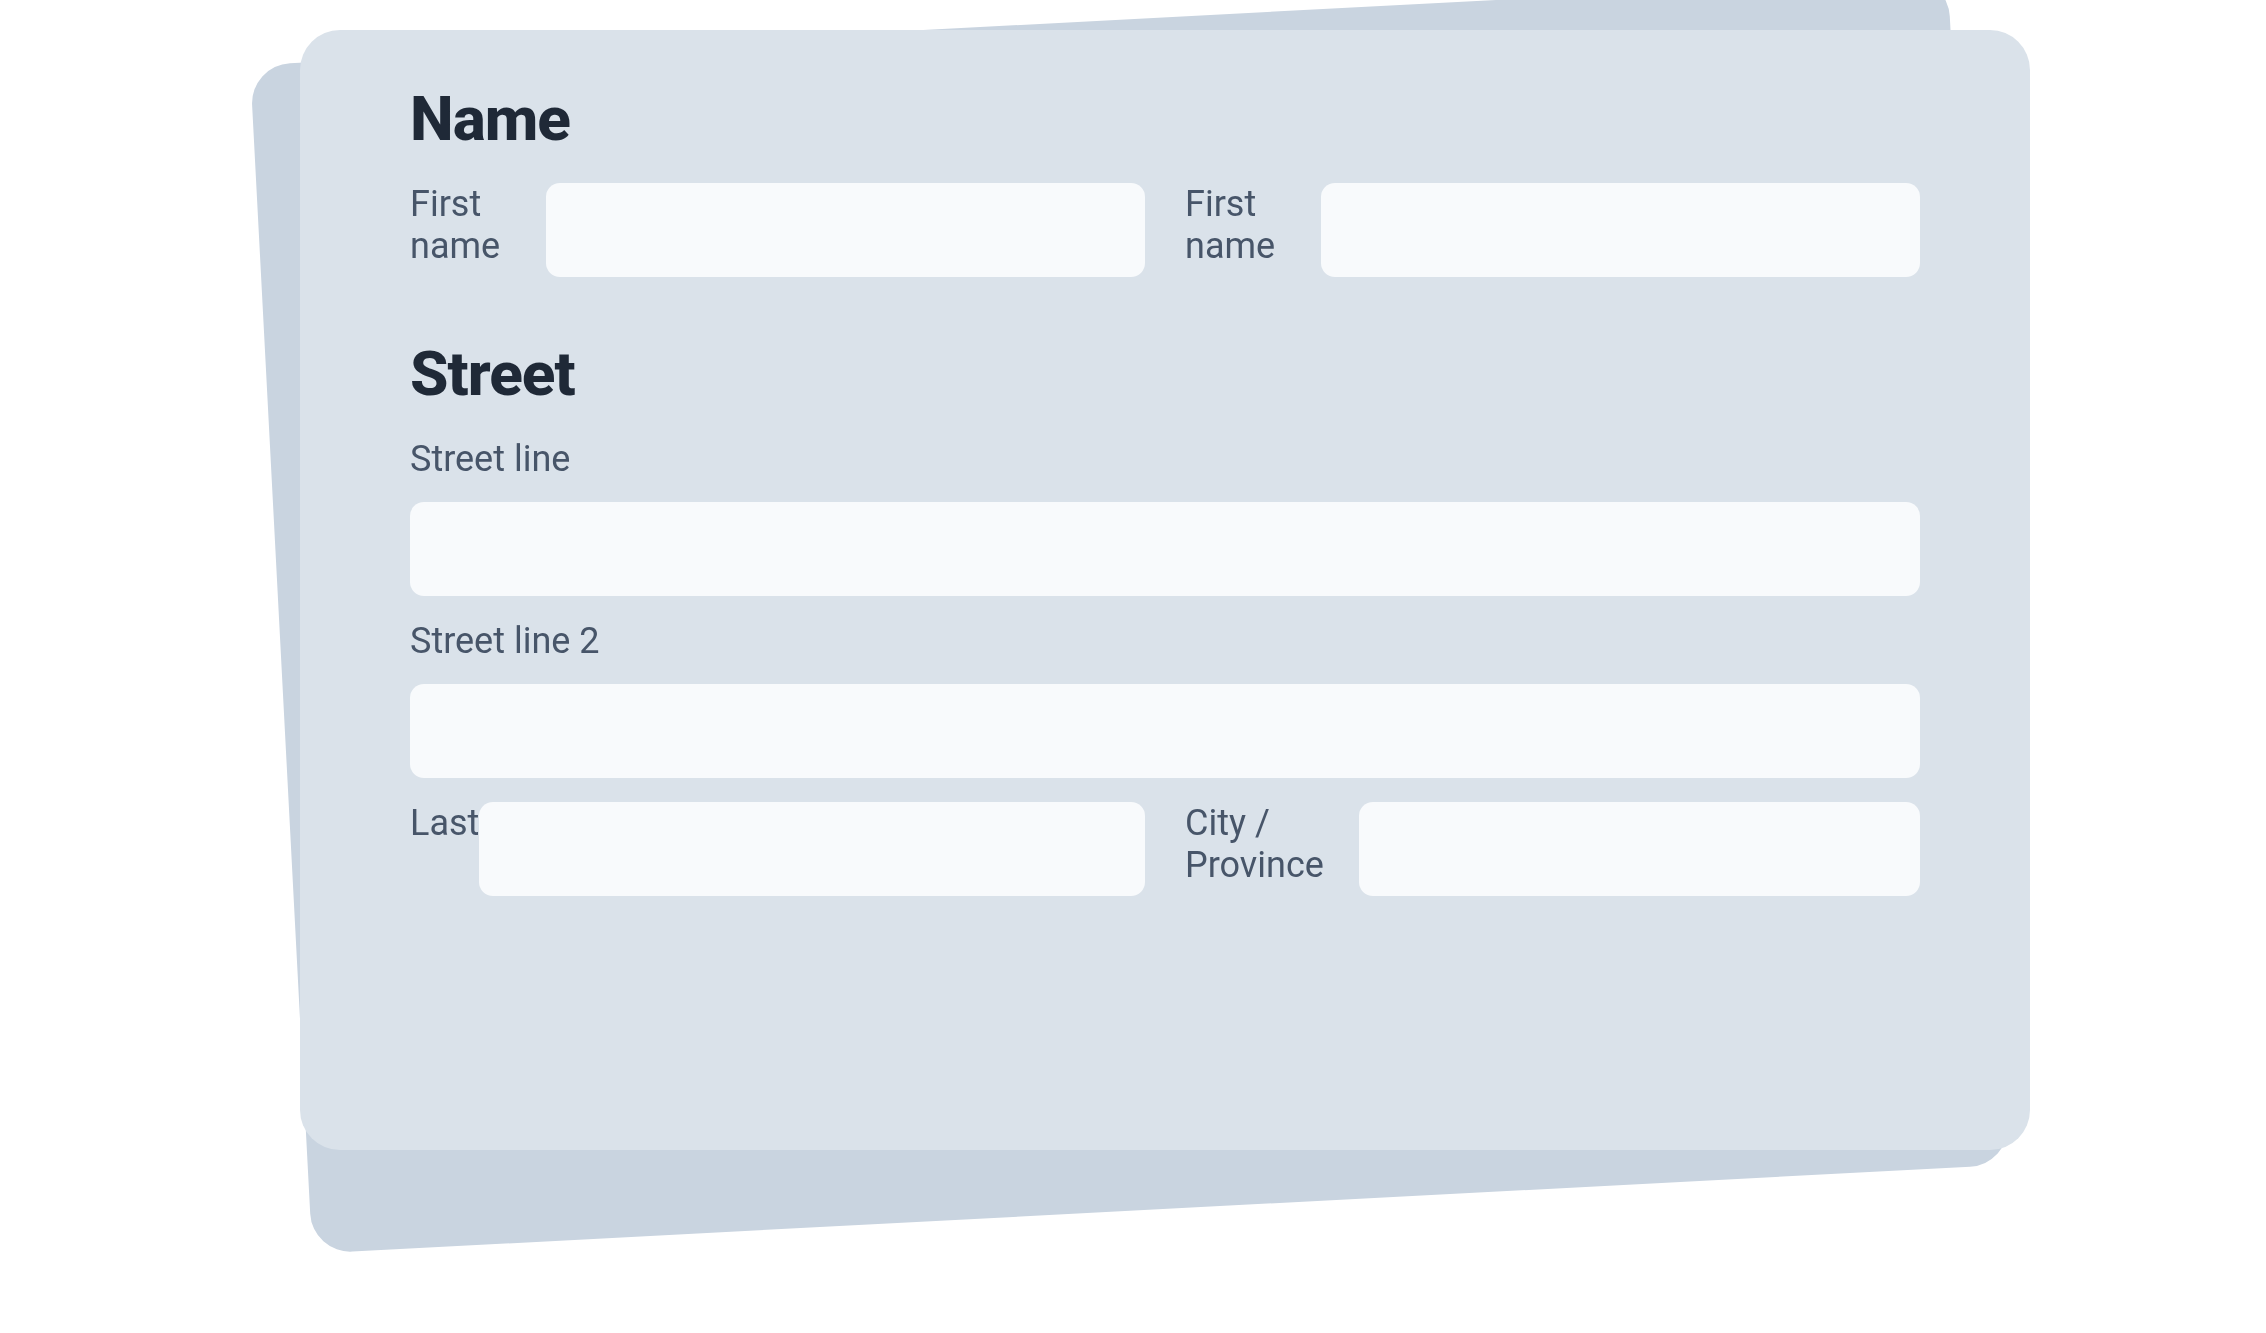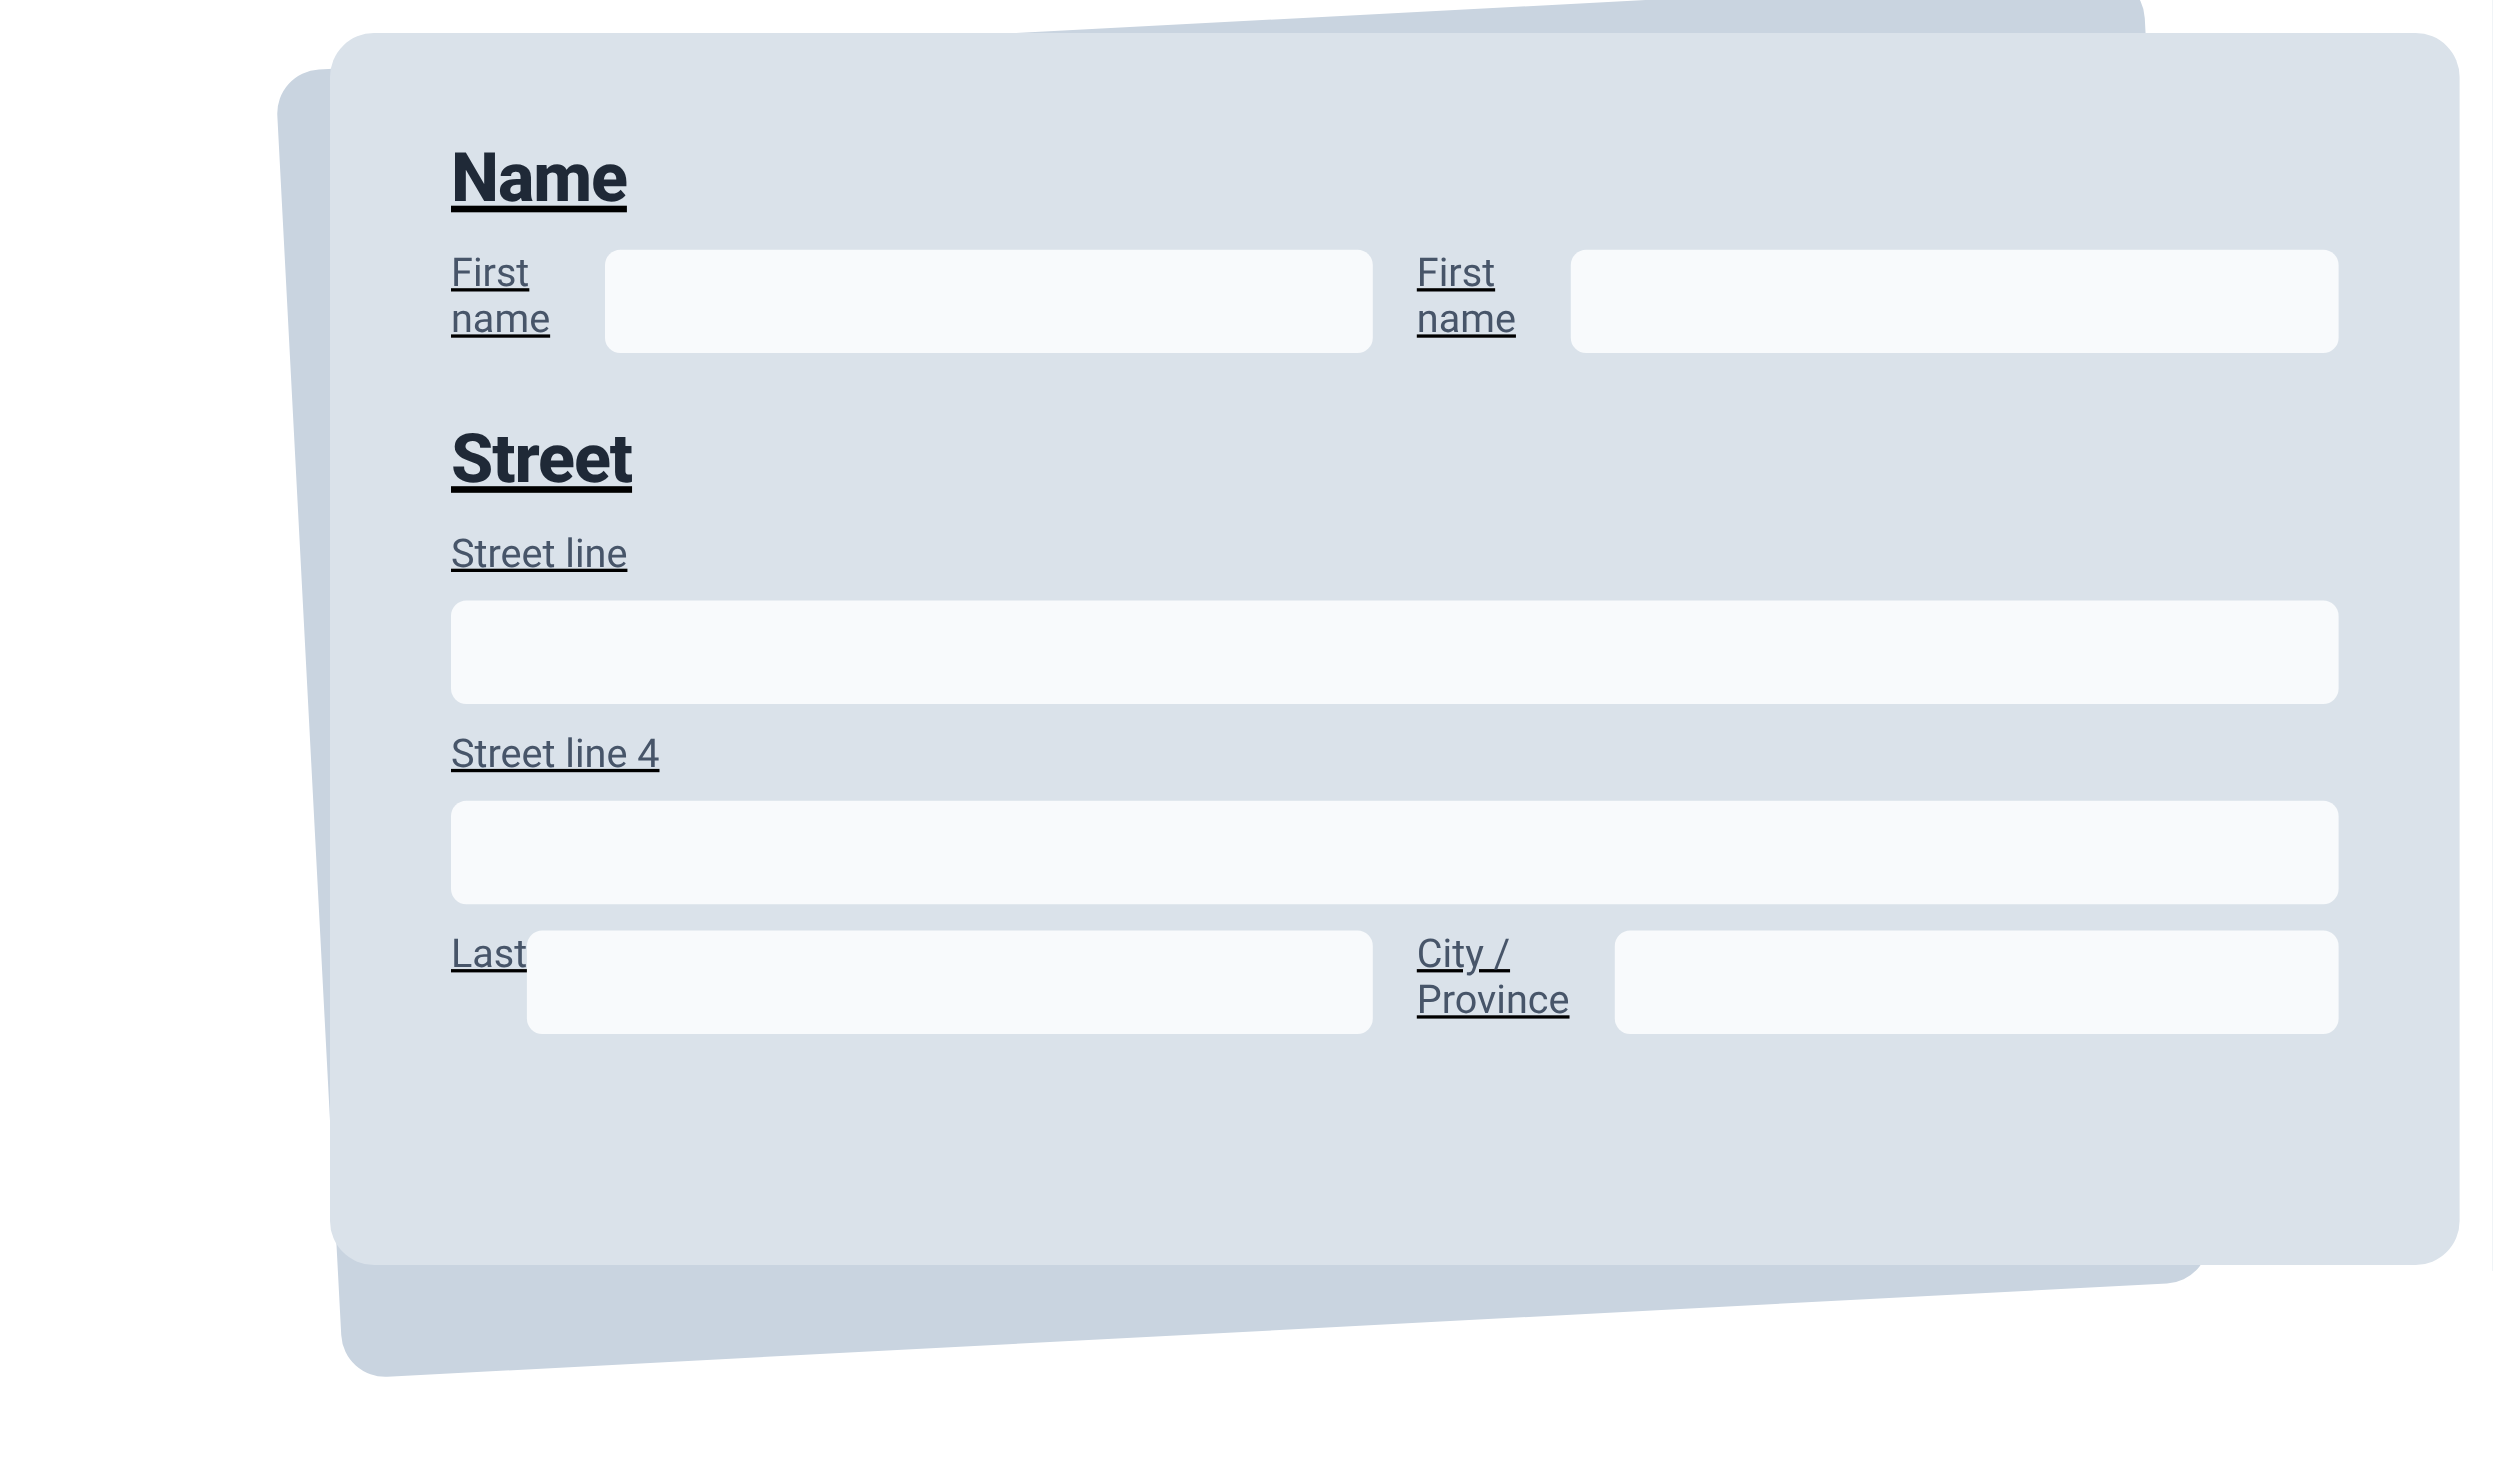--- a/index.html
+++ b/index.html
@@ -30,26 +30,25 @@
       height: 1190px;
       background: #c9d4e0;
       border-radius: 40px;
       transform: rotate(-3deg);
       transform-origin: center center;
     }
     .card-front {
       position: absolute;
       left: 20px;
       top: 10px;
-      width: 1936px;
+      width: 1730px;
       height: 1120px;
       background: #dae2ea;
       border-radius: 40px;
-      padding: 96px 110px 60px 110px;
-      text-decoration: underline;
+      padding: 52px 110px 60px 110px;
     }
     .section-heading {
       font-size: 62px;
       font-weight: 800;
       color: #1f2937;
       letter-spacing: -1px;
       margin-bottom: 28px;
     }
     .row {
       display: flex;
@@ -106,21 +105,21 @@
     </div>
 
     <h2 class="section-heading">Street</h2>
 
     <div class="field-full">
       <label class="field-label">Street line</label>
       <input type="text" class="text-input" value="" style="">
     </div>
 
     <div class="field-full">
-      <label class="field-label">Street line 4</label>
+      <label class="field-label">Street line 2</label>
       <input type="text" class="text-input" value="" style="">
     </div>
 
     <div class="row">
       <div class="field">
         <label class="field-label">Last</label>
         <input type="text" class="text-input" value="" style="">
       </div>
       <div class="field">
         <label class="field-label">City / Province</label>

